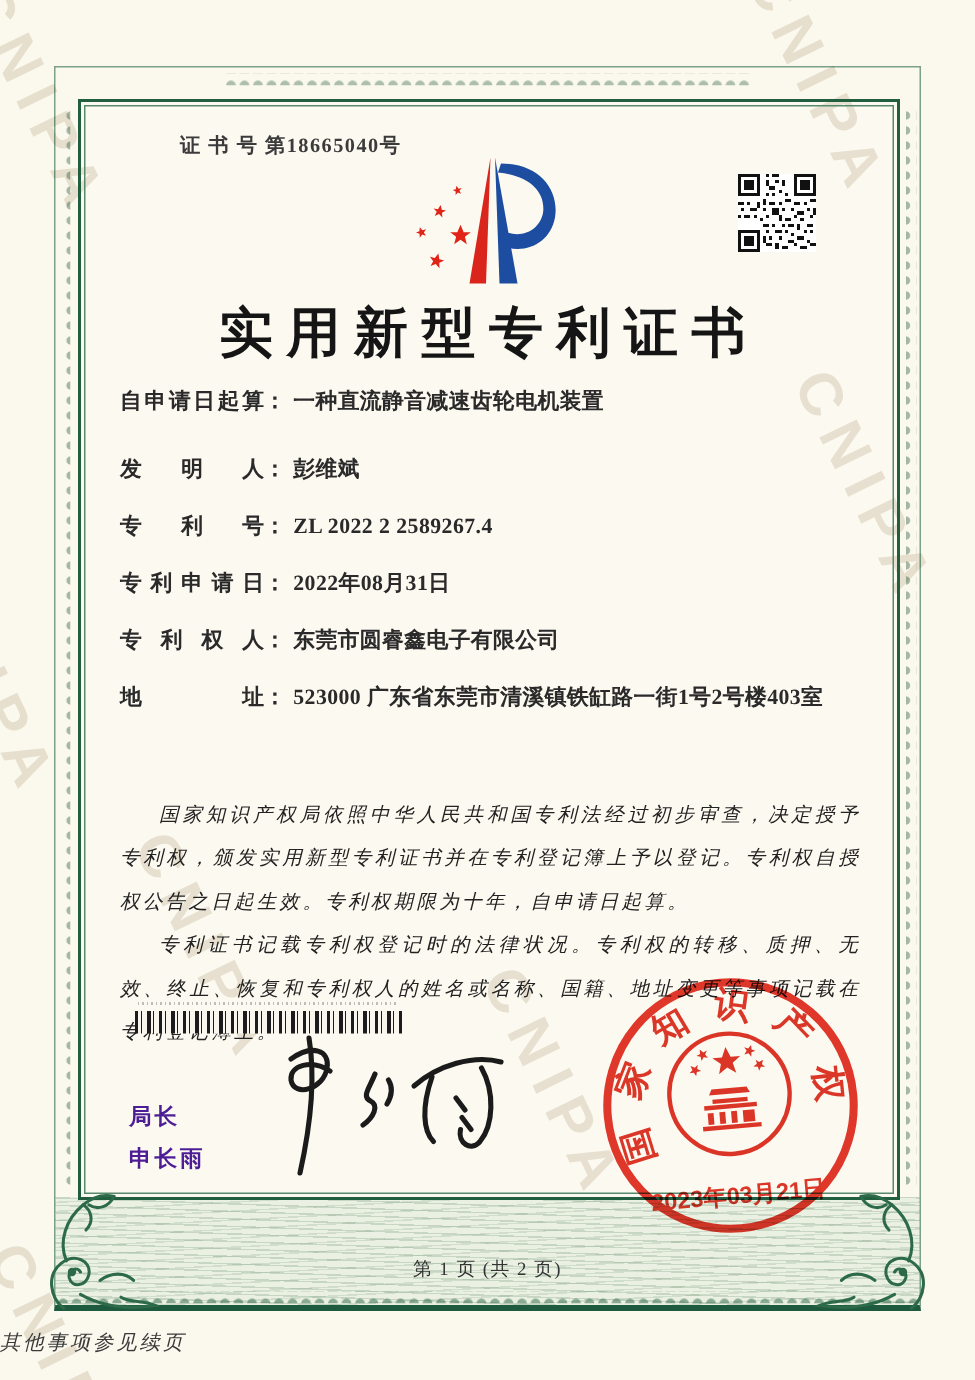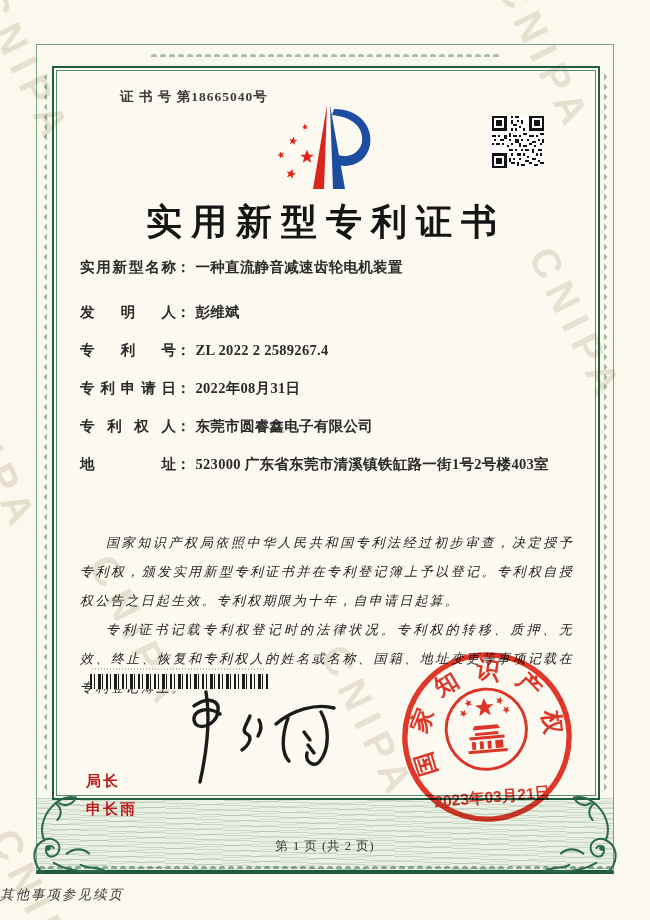--- a/index.html
+++ b/index.html
@@ -96,21 +96,21 @@
   }
   .barcode{
     position:absolute;left:90px;top:674px;width:178px;height:15px;
     background:repeating-linear-gradient(90deg,
       #1c1c1c 0 2px,#f8f6ee 2px 4px,#1c1c1c 4px 5px,#f8f6ee 5px 8px,
       #1c1c1c 8px 11px,#f8f6ee 11px 12px,#1c1c1c 12px 13px,#f8f6ee 13px 16px);
   }
   .officer{
     position:absolute;left:86px;top:731px;
     font-family:"Liberation Sans","DejaVu Sans",sans-serif;
-    font-size:15px;font-weight:600;color:#b91c1c;line-height:28px;letter-spacing:2px;margin-top:36px;
+    font-size:15px;font-weight:600;color:#4c1d95;line-height:28px;letter-spacing:2px;
   }
   .sig{position:absolute;left:158px;top:688px;width:200px;height:100px;}
   .seal{position:absolute;z-index:7;left:399px;top:649px;width:176px;height:176px;
         mix-blend-mode:multiply;opacity:.92;transform:rotate(-5deg);}
   .pagenum{
     position:absolute;left:30px;top:838px;width:590px;text-align:center;
     font-size:12.5px;color:#333;letter-spacing:1px;z-index:6;
   }
   .footnote{
     position:absolute;left:0;top:886px;width:528px;text-align:left;
@@ -193,21 +193,21 @@
       <rect x="2" y="2" width="3" height="3"></rect>
         <rect x="20" y="2" width="3" height="3"></rect>
         <rect x="2" y="20" width="3" height="3"></rect>
       <path d="M9 0h1v1h-1z M11 0h2v1h-2z M9 2h1v2h-1z M12 2h1v1h-1z M14 2h1v2h-1z M10 4h2v1h-2z M13 5h1v1h-1z M9 6h1v1h-1z M11 6h1v1h-1z M15 6h1v1h-1z M0 9h2v1h-2z M3 9h1v1h-1z M6 9h1v2h-1z M8 8h1v2h-1z M10 9h2v1h-2z M13 9h1v1h-1z M15 8h2v1h-2z M18 9h2v1h-2z M21 9h1v1h-1z M23 8h2v1h-2z M1 11h1v1h-1z M4 11h2v1h-2z M8 11h1v1h-1z M11 11h2v2h-2z M14 11h1v1h-1z M17 11h1v1h-1z M19 12h2v1h-2z M22 11h1v1h-1z M24 11h1v2h-1z M0 13h1v1h-1z M2 13h2v1h-2z M5 13h1v1h-1z M7 14h1v1h-1z M9 13h1v1h-1z M13 13h1v2h-1z M15 14h2v1h-2z M18 13h1v1h-1z M20 14h1v1h-1z M23 13h1v1h-1z M8 16h2v1h-2z M11 16h1v1h-1z M14 16h1v1h-1z M16 16h2v1h-2z M19 16h1v2h-1z M22 16h2v1h-2z M9 18h1v1h-1z M12 18h2v1h-2z M15 18h1v1h-1z M17 19h1v1h-1z M21 18h1v1h-1z M23 18h1v1h-1z M8 20h1v2h-1z M10 20h1v1h-1z M13 20h1v1h-1z M16 21h2v1h-2z M19 20h2v1h-2z M22 21h1v1h-1z M9 22h2v1h-2z M12 22h1v2h-1z M14 23h2v1h-2z M18 22h1v1h-1z M20 23h2v1h-2z M23 22h2v1h-2z"></path>
     </g>
   </svg>
 
   <div class="title">实用新型专利证书</div>
 
   <div class="frow" style="top:258px">
-    <span class="flabel">实用新型名称</span><span class="fcolon">：</span><span class="fvalue">一种直流静音减速齿轮电机装置</span>
+    <span class="flabel">自申请日起算</span><span class="fcolon">：</span><span class="fvalue">一种直流静音减速齿轮电机装置</span>
   </div>
   <div class="frow" style="top:303px">
     <span class="flabel">发 明 人</span><span class="fcolon">：</span><span class="fvalue">彭维斌</span>
   </div>
   <div class="frow" style="top:341px">
     <span class="flabel">专 利 号</span><span class="fcolon">：</span><span class="fvalue">ZL 2022 2 2589267.4</span>
   </div>
   <div class="frow" style="top:379px">
     <span class="flabel">专 利 申 请 日</span><span class="fcolon">：</span><span class="fvalue">2022年08月31日</span>
   </div>

